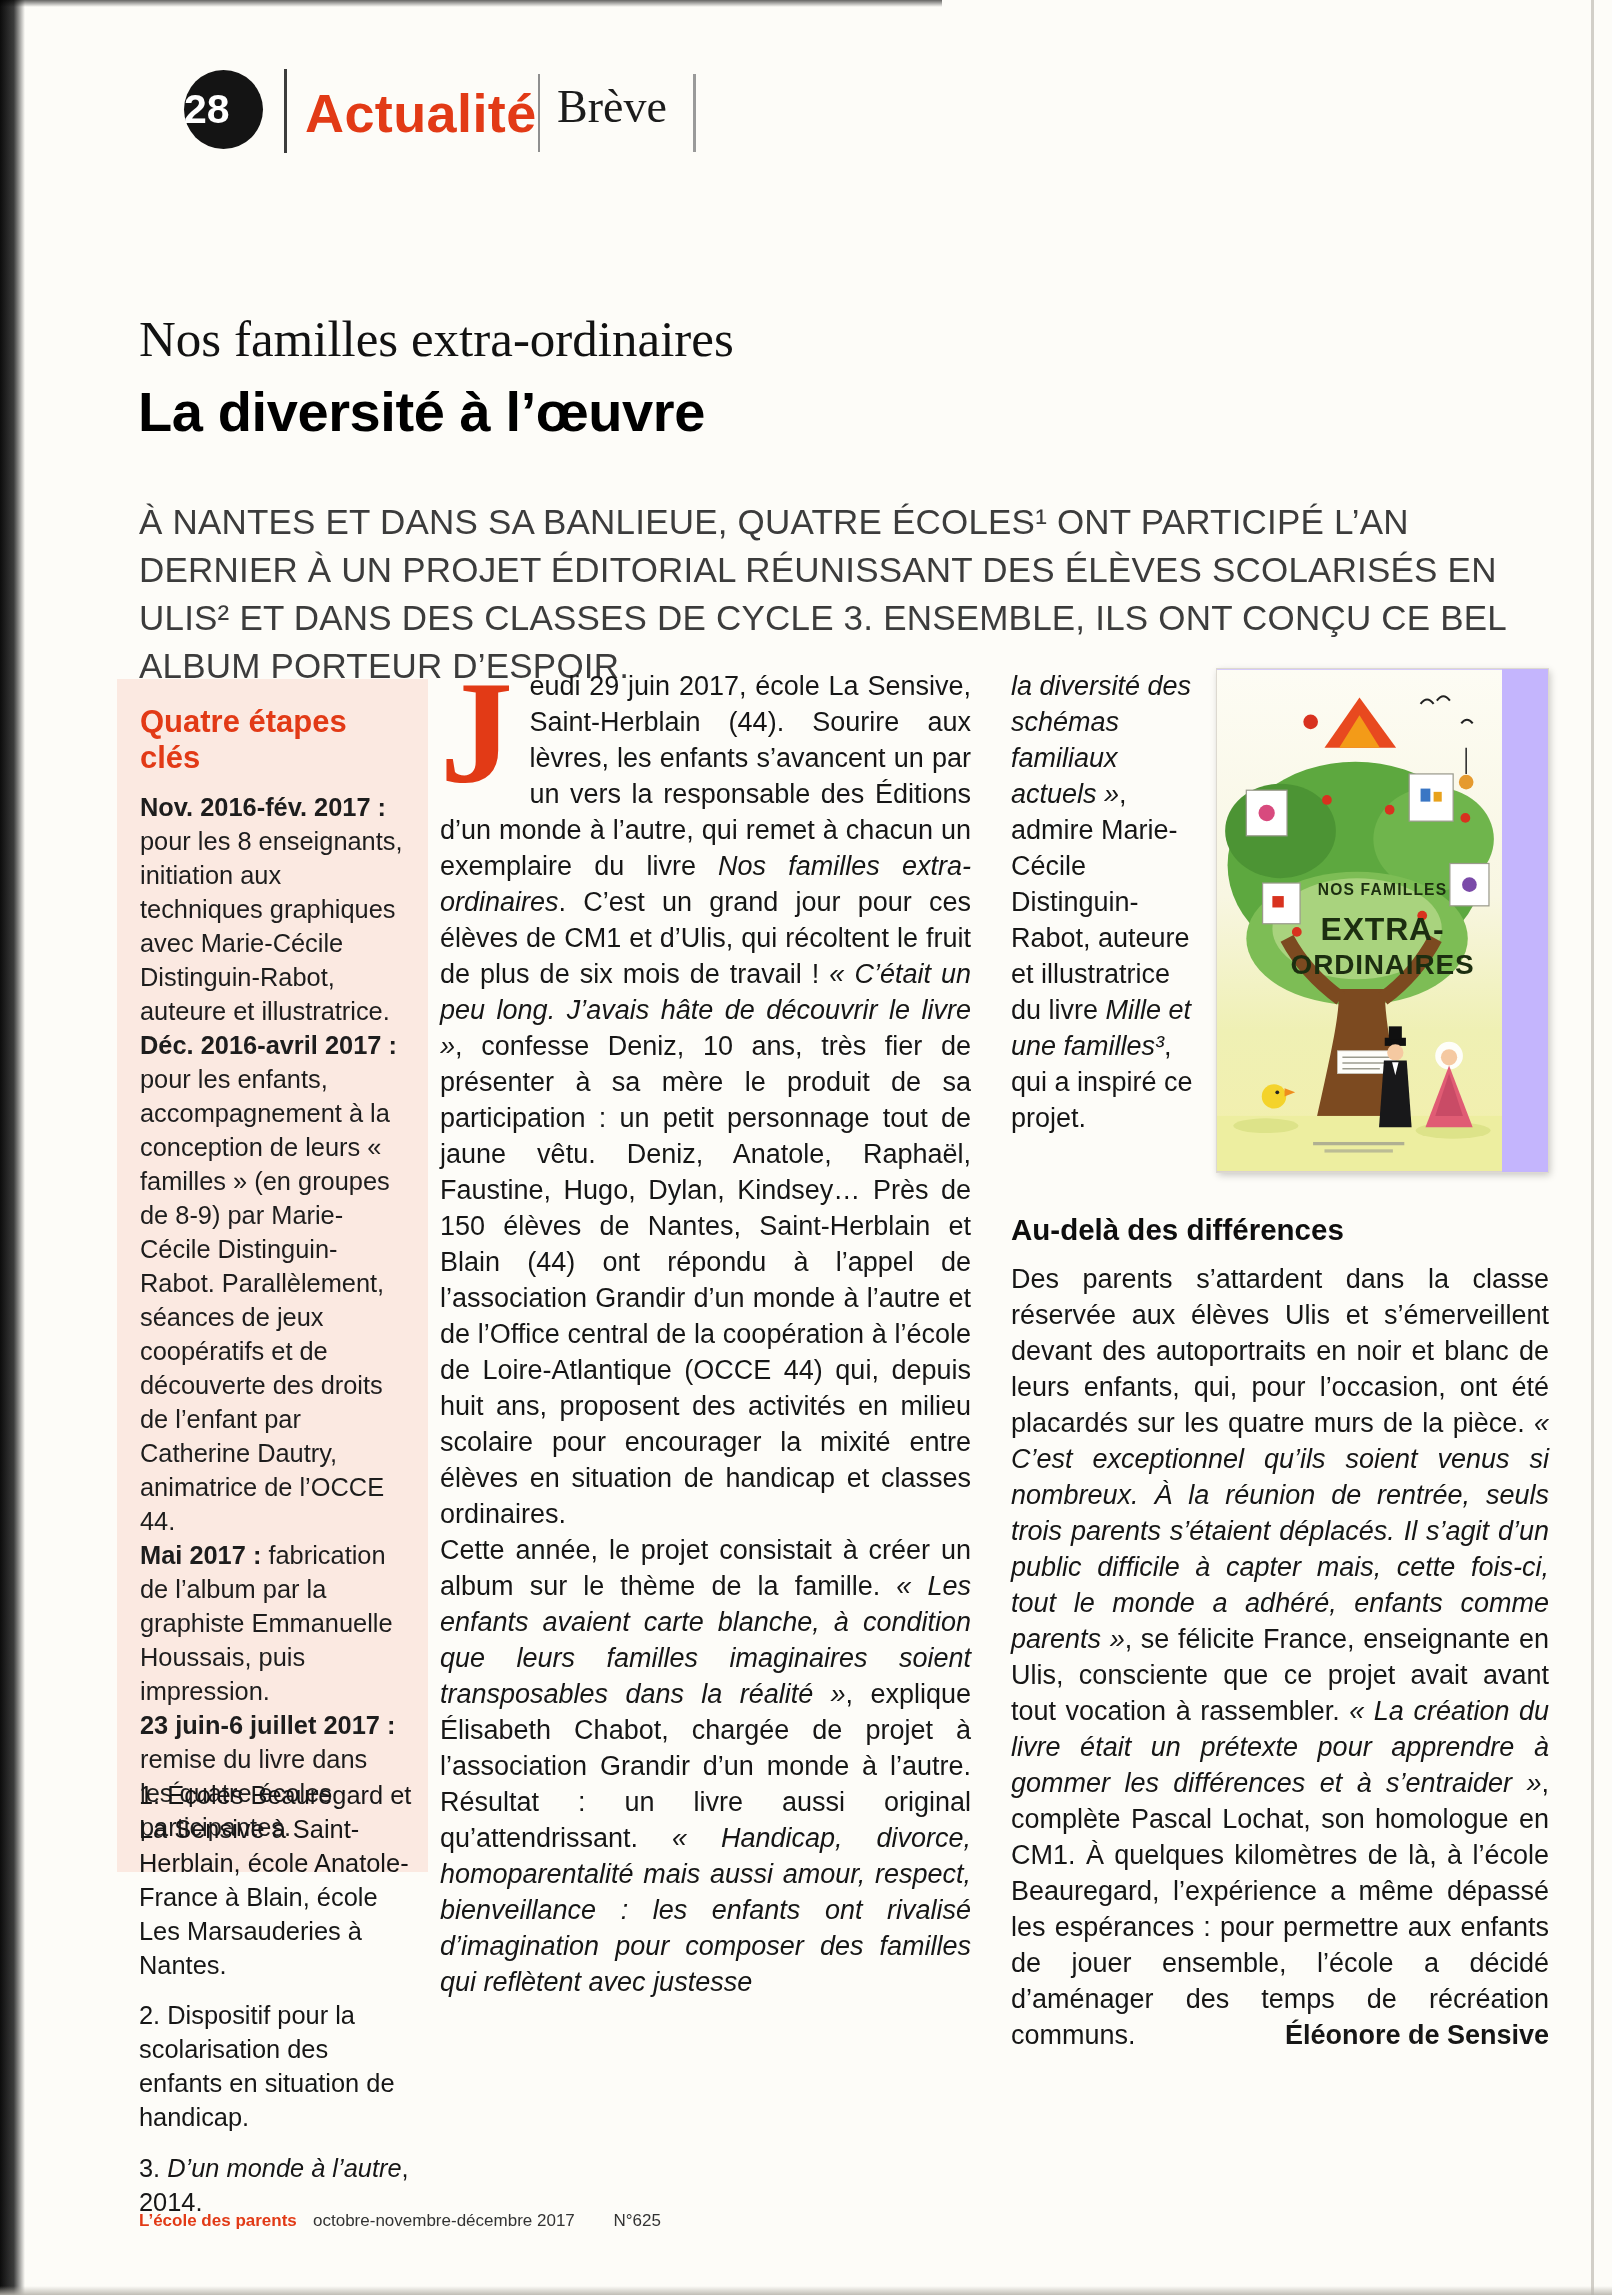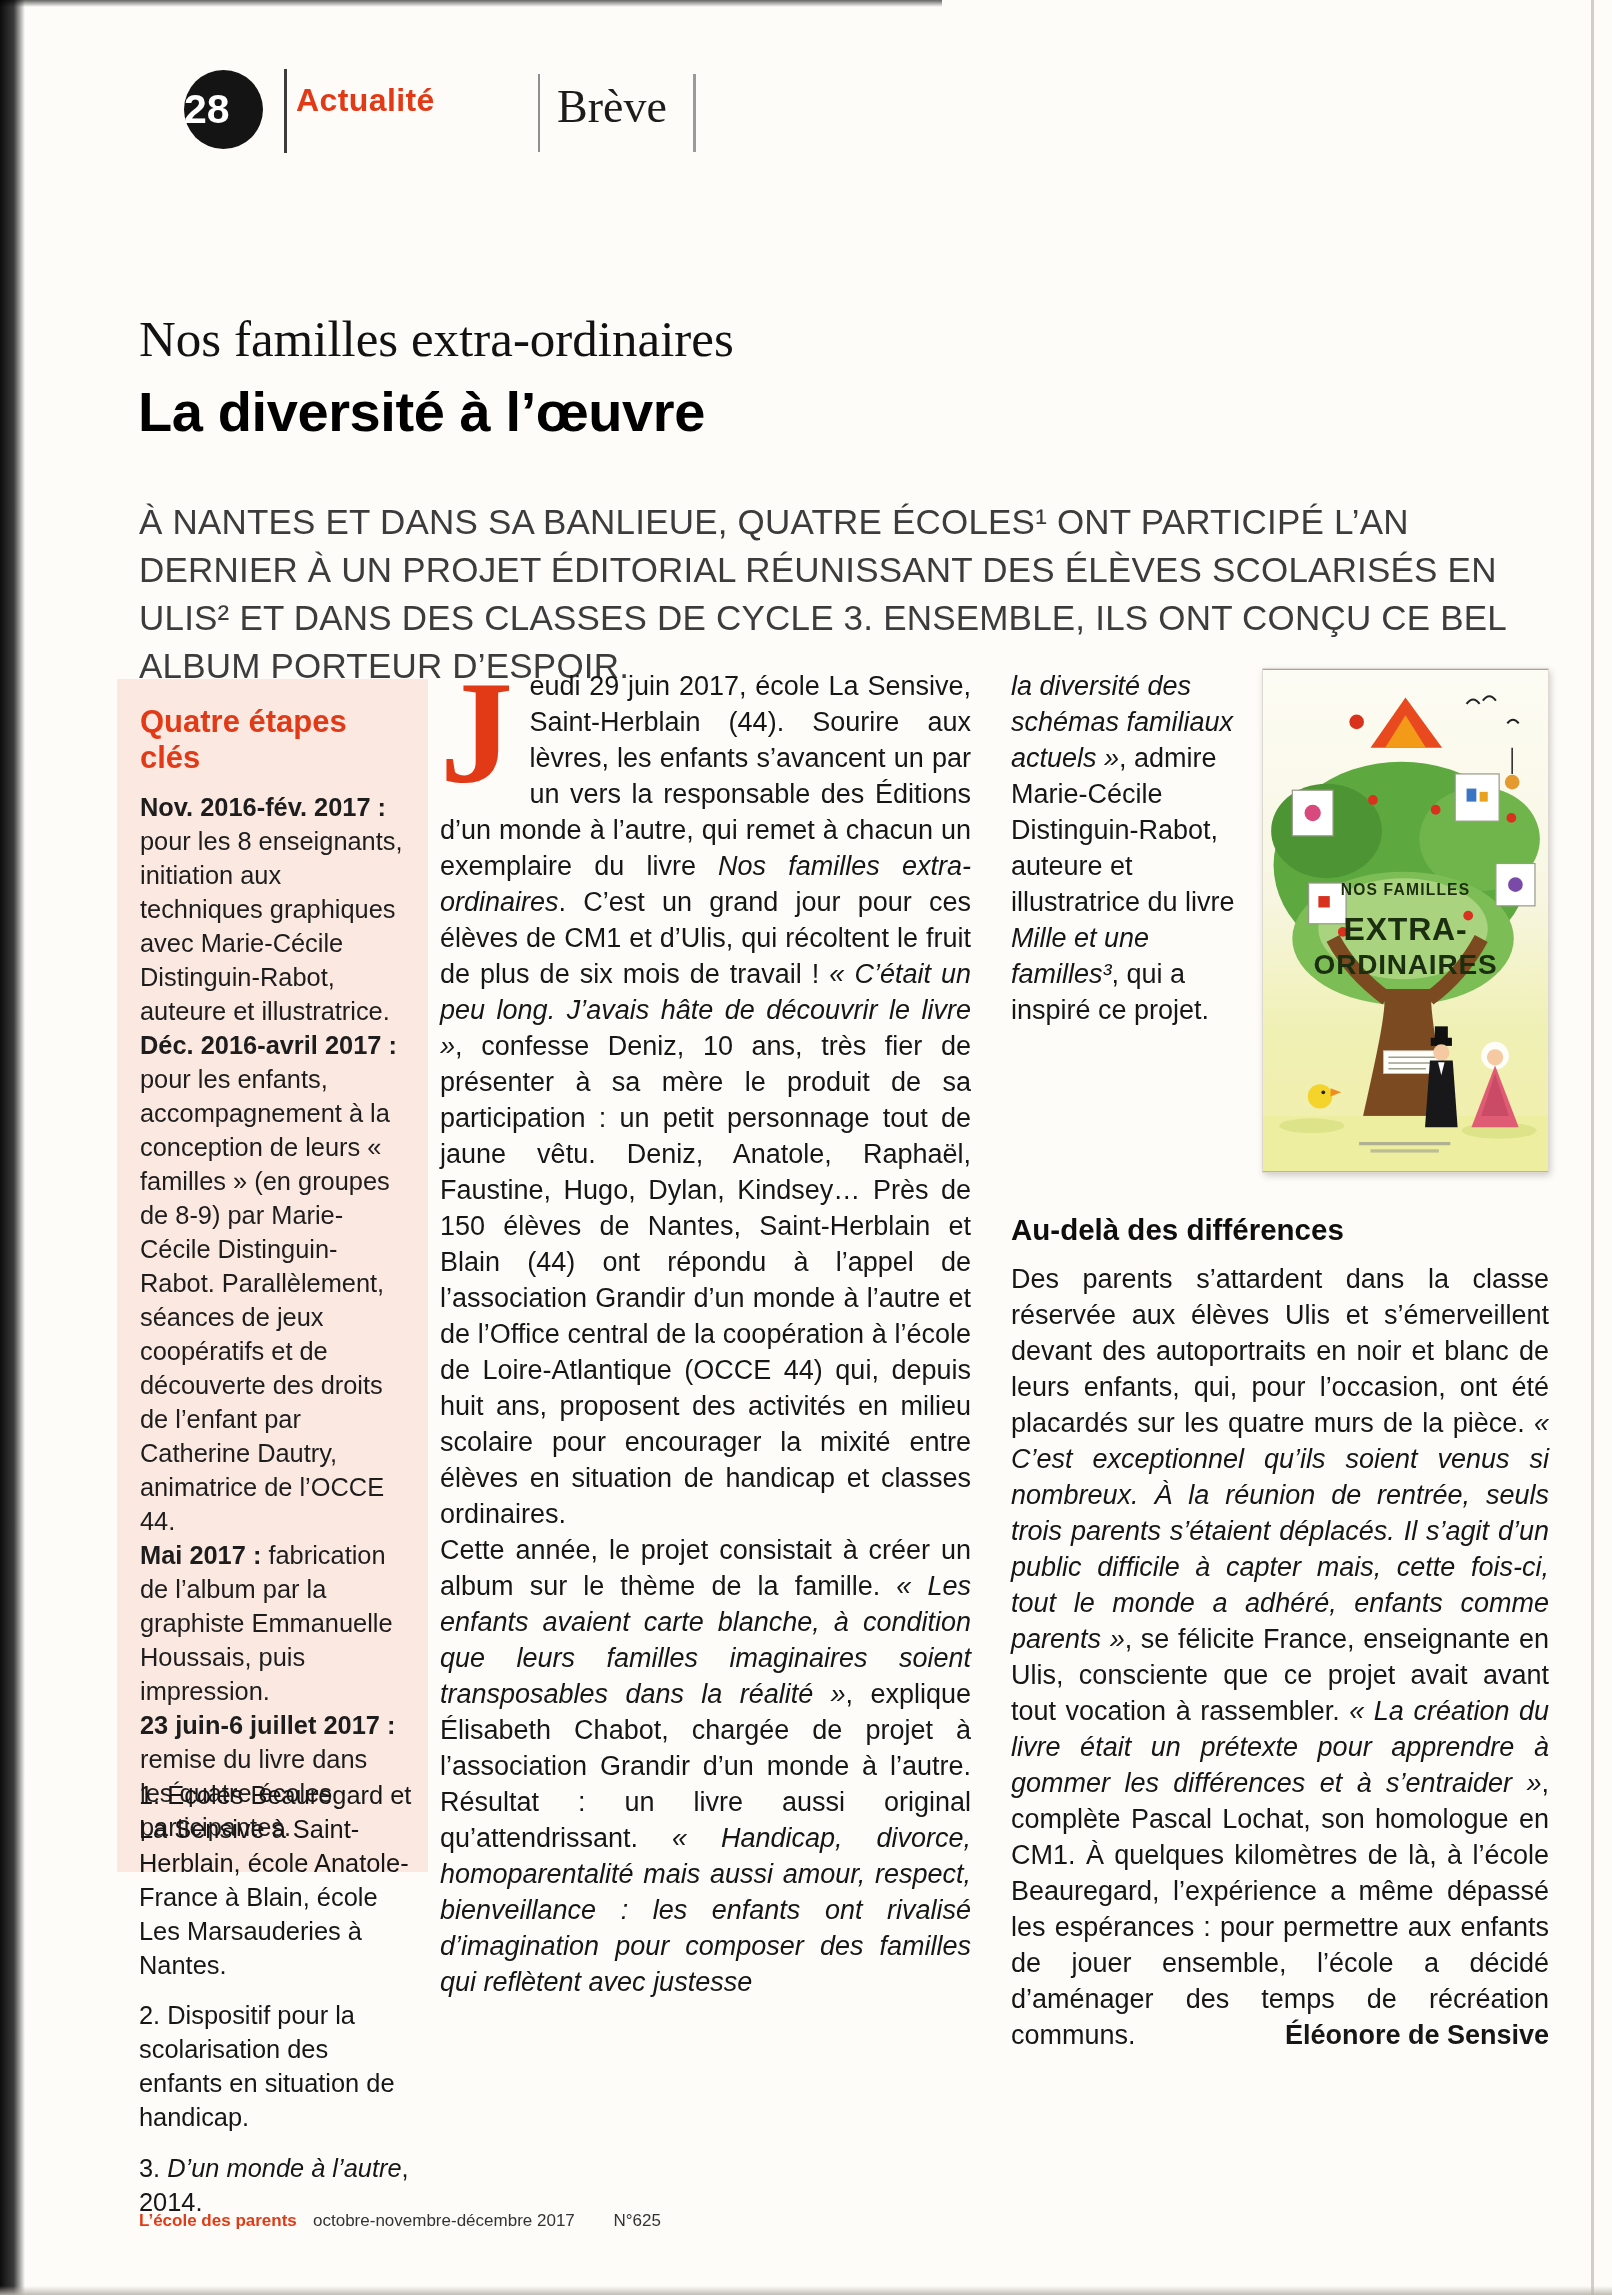--- a/index.html
+++ b/index.html
@@ -12,21 +12,21 @@
   .scan-top   { position:absolute; left:0; top:0; width:942px; height:7.4px; background:linear-gradient(180deg,rgba(0,0,0,.6),rgba(0,0,0,0)); }
   .scan-right { position:absolute; left:1591px; top:0; width:3.3px; height:100%; background:#d2cfc8; }
   .scan-bottom{ position:absolute; left:0; top:2286px; width:100%; height:9.8px; background:linear-gradient(0deg,#b9b6ae,rgba(185,182,174,0)); }
 
   
   .page-num { position:absolute; left:184px; top:70px; width:79px; height:79px; border-radius:50%; background:#141414; color:#fff;
               font-size:41px; font-weight:700; display:flex; align-items:center; justify-content:flex-start; }
   .vr1 { position:absolute; left:284px; top:69px; width:3.3px; height:84px; background:#3d3d3d; }
   .vr2 { position:absolute; left:538px; top:74px; width:1.6px; height:78px; background:#8f8f8f; }
   .vr3 { position:absolute; left:693px; top:74px; width:2.5px; height:78px; background:#9a9a9a; }
-  .section-label    { position:absolute; left:296px; top:82px; font-size:32px; font-weight:700; color:var(--accent-red,#e23a16); letter-spacing:0.4px; }
+  .section-label    { position:absolute; left:305px; top:82px; font-size:54px; font-weight:700; color:var(--accent-red,#e23a16); letter-spacing:0.4px; }
   .subsection-label { position:absolute; left:557px; top:80px; font-size:46px; font-family:"Liberation Serif",serif; color:#1c1c1c; }
 
   
   .kicker     { position:absolute; left:139px; top:310px; font-family:"Liberation Serif",serif; font-size:51px; color:#121212; }
   .main-title { position:absolute; left:138px; top:379px; font-size:56px; font-weight:700; color:#000; letter-spacing:-0.4px; }
   .standfirst { position:absolute; left:139px; top:498px; width:1367px; font-size:35px; line-height:48px; color:#3c3c3c; letter-spacing:0.2px; }
 
   
   .sidebar-box { position:absolute; left:117px; top:679px; width:311px; background:var(--sidebar-bg,#fbe9e1); padding:24.6px 23px 28px 23px; }
   .sb-title { color:var(--accent-red,#e23a16); font-size:31px; font-weight:700; margin-bottom:14.8px; }
@@ -44,22 +44,22 @@
   .col-right { position:absolute; left:1011px; top:668px; width:538px; font-size:27px; line-height:36px; color:#161616; }
   .rc-intro { text-align:left; }
   .subhead { clear:both; padding-top:24.6px; font-size:29.5px; font-weight:700; color:#0e0e0e; }
   .rc-body { text-align:justify; margin-top:13px; }
   .byline  { text-align:right; font-weight:700; font-size:27px; margin-top:-36px; }
 
   .seg-normal { font-style:normal; }
   .seg-italic { font-style:italic; }
 
   
-  .cover { float:right; position:relative; width:287px; height:505px; margin:0 0 14.8px 21px;
-           border:0.8px solid #ddd9d0; box-shadow:1.6px 2.5px 7.4px rgba(0,0,0,.22); background:#0ea5e9; }
+  .cover { float:right; position:relative; width:333px; height:505px; margin:0 0 14.8px 21px;
+           border:0.8px solid #ddd9d0; box-shadow:1.6px 2.5px 7.4px rgba(0,0,0,.22); background:#c4b5fd; }
   .cover svg { display:block; }
   .cover-title { position:absolute; left:0; right:0; top:203px; text-align:center; color:#1c2e10; }
   .ct-small { font-size:15.6px; font-weight:700; letter-spacing:1.2px; }
   .ct-big   { font-size:32px; font-weight:700; letter-spacing:0.8px; margin-top:3.3px; }
   .ct-big2  { font-size:28px; font-weight:700; letter-spacing:0.8px; }
 
   
   .footer { position:absolute; left:139px; top:2211px; font-size:17px; color:#333; }
   .footer-mag { color:var(--accent-red,#e23a16); font-weight:700; }
   .footer-date { margin-left:11.5px; }

